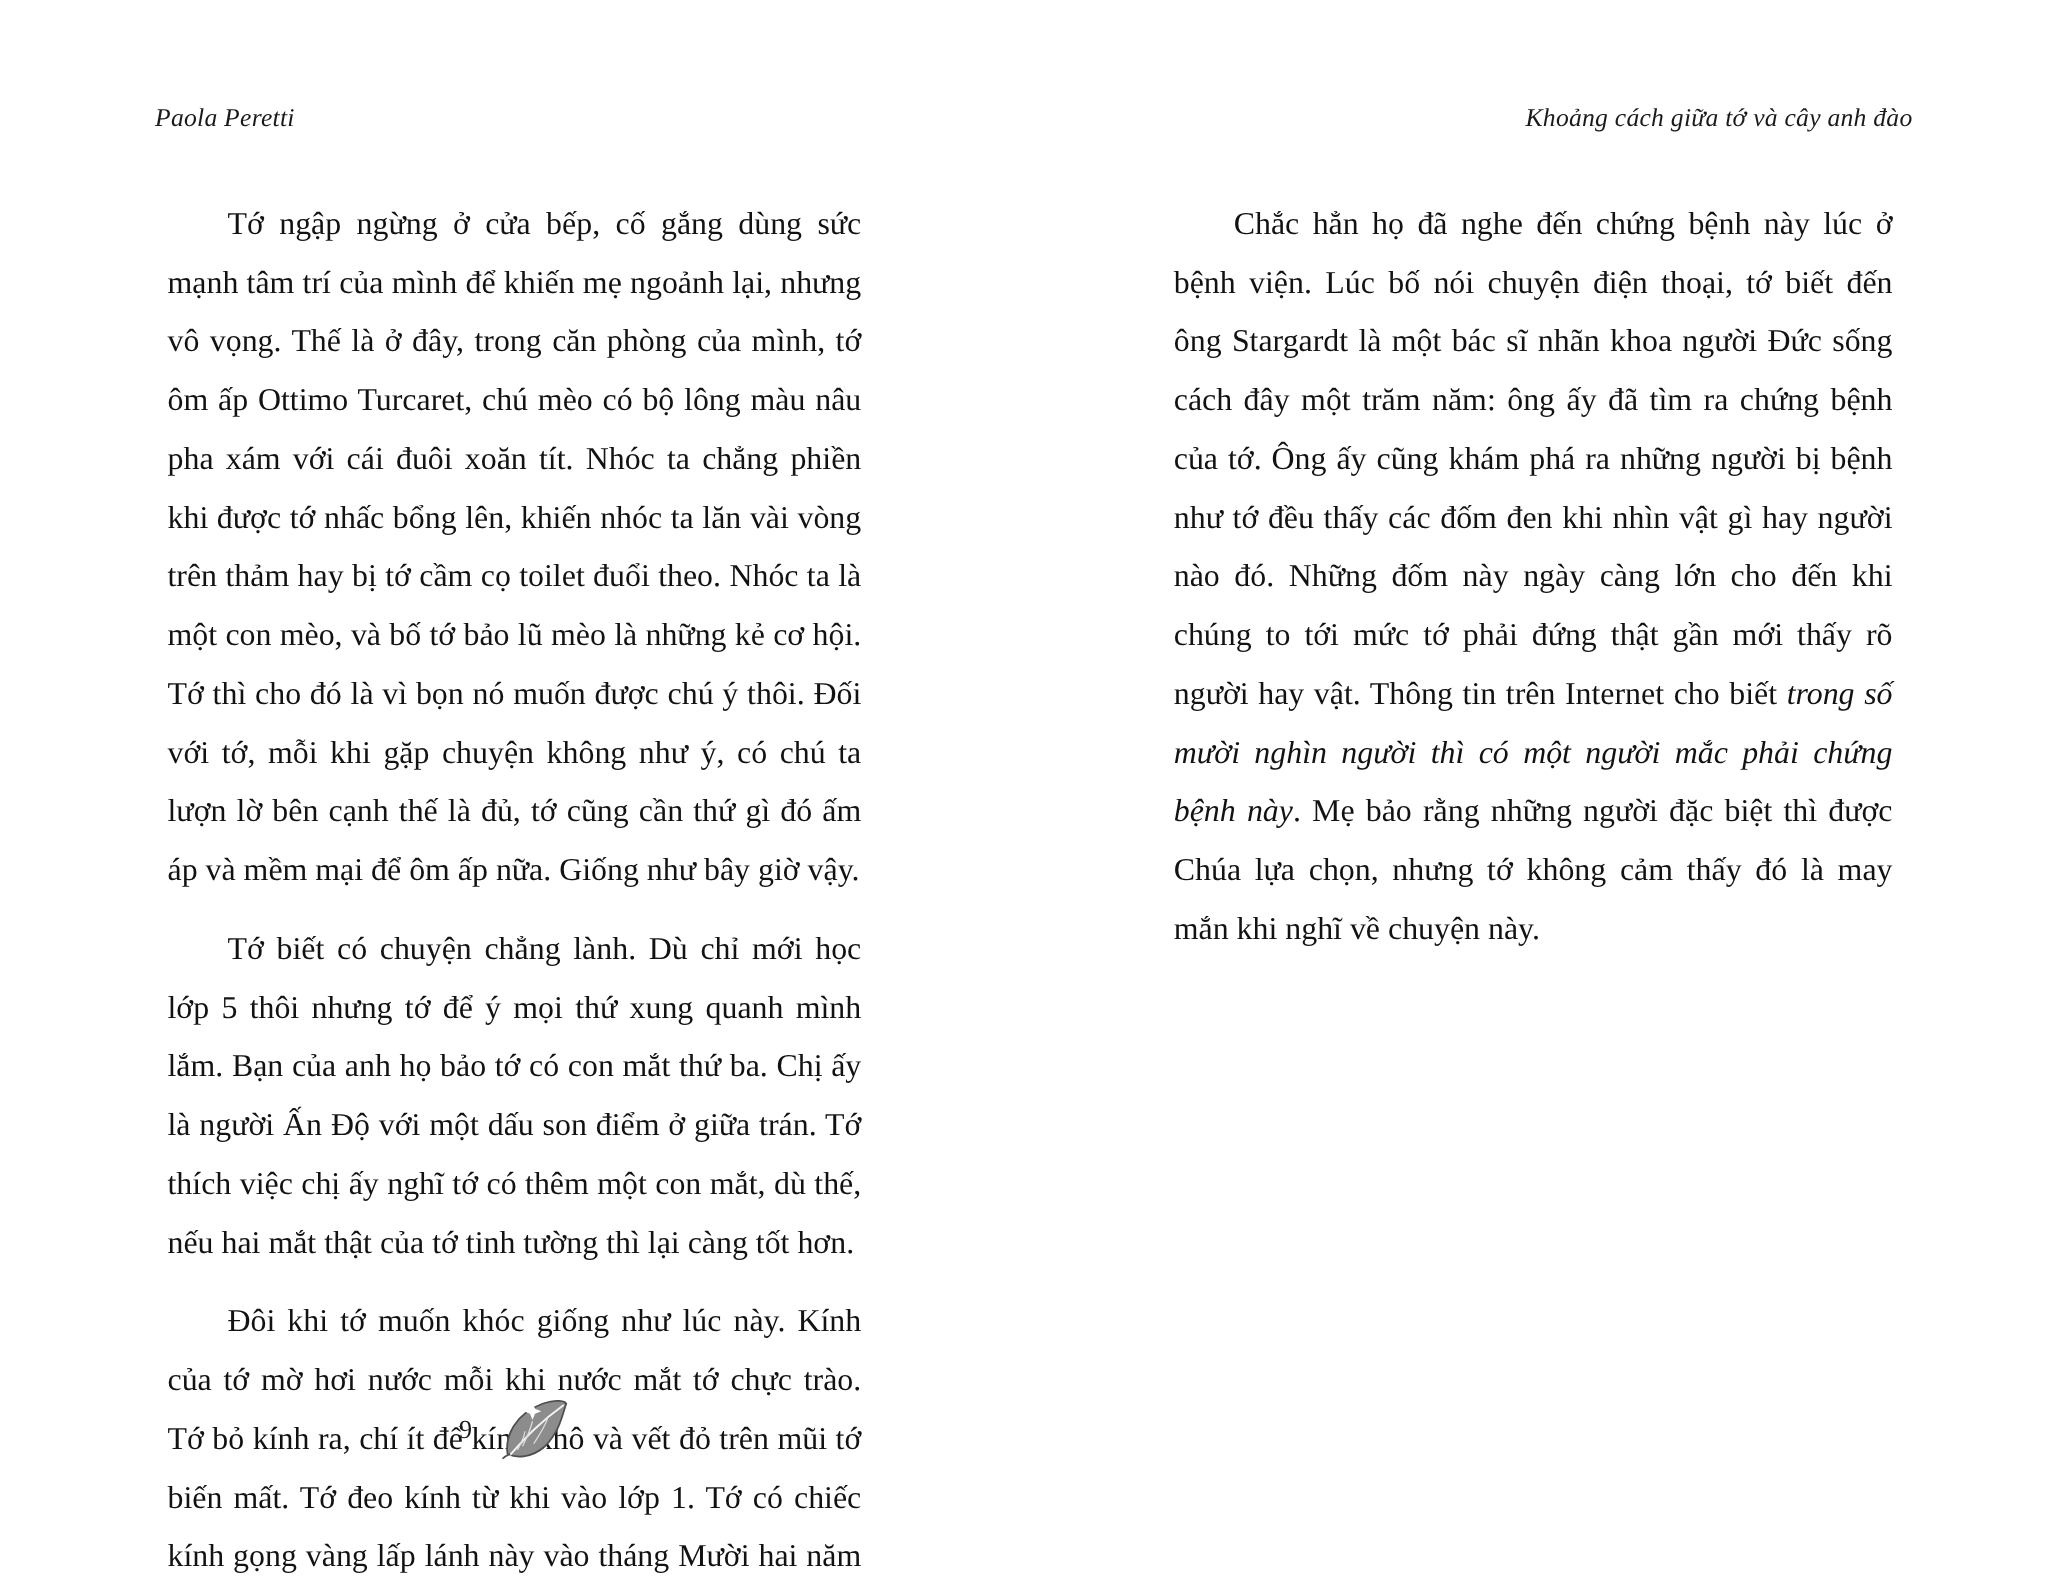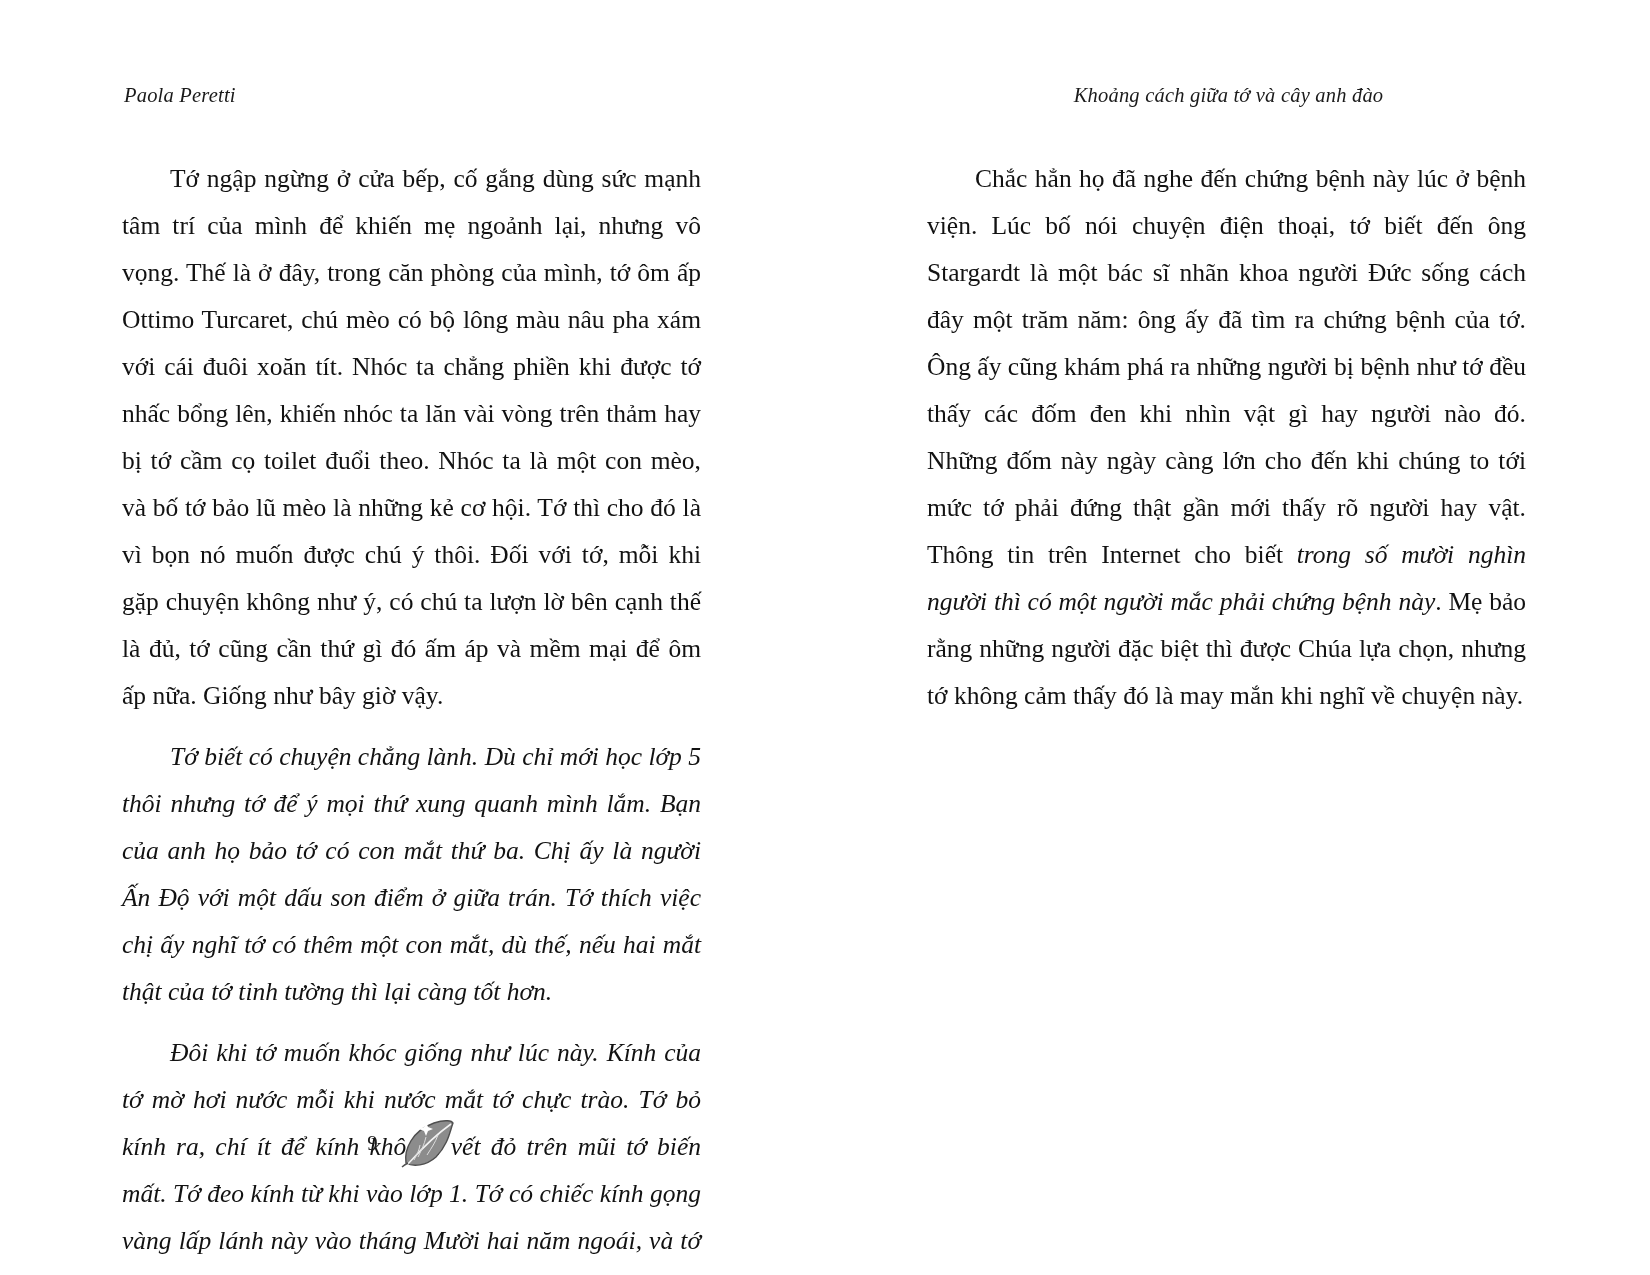--- a/index.html
+++ b/index.html
@@ -40,40 +40,39 @@
     letter-spacing: 0.2px;
     color: #1a1a1a;
     margin: 0 0 48px 0;
     white-space: nowrap;
   }
   .running-head.left {
     text-align: left;
     padding-left: 6px;
   }
   .running-head.right {
-    text-align: center;
+    text-align: right;
     padding-left: 4px;
     font-style: italic;
   }
   .body-text {
     font-family: "Liberation Serif", serif;
     font-size: 25.5px;
     line-height: 47px;
     text-align: justify;
     text-justify: inter-word;
     color: #121212;
     margin: 0;
   }
   .body-text p {
-    margin: 4px;
+    margin: 16px;
     text-indent: 48px;
   }
   .body-text p + p {
     margin-top: 14px;
-    font-style: italic;
   }
   .body-text em {
     font-style: italic;
   }
   .footer {
     position: absolute;
     bottom: 104px;
     left: 0;
     width: 825px;
     display: flex;

